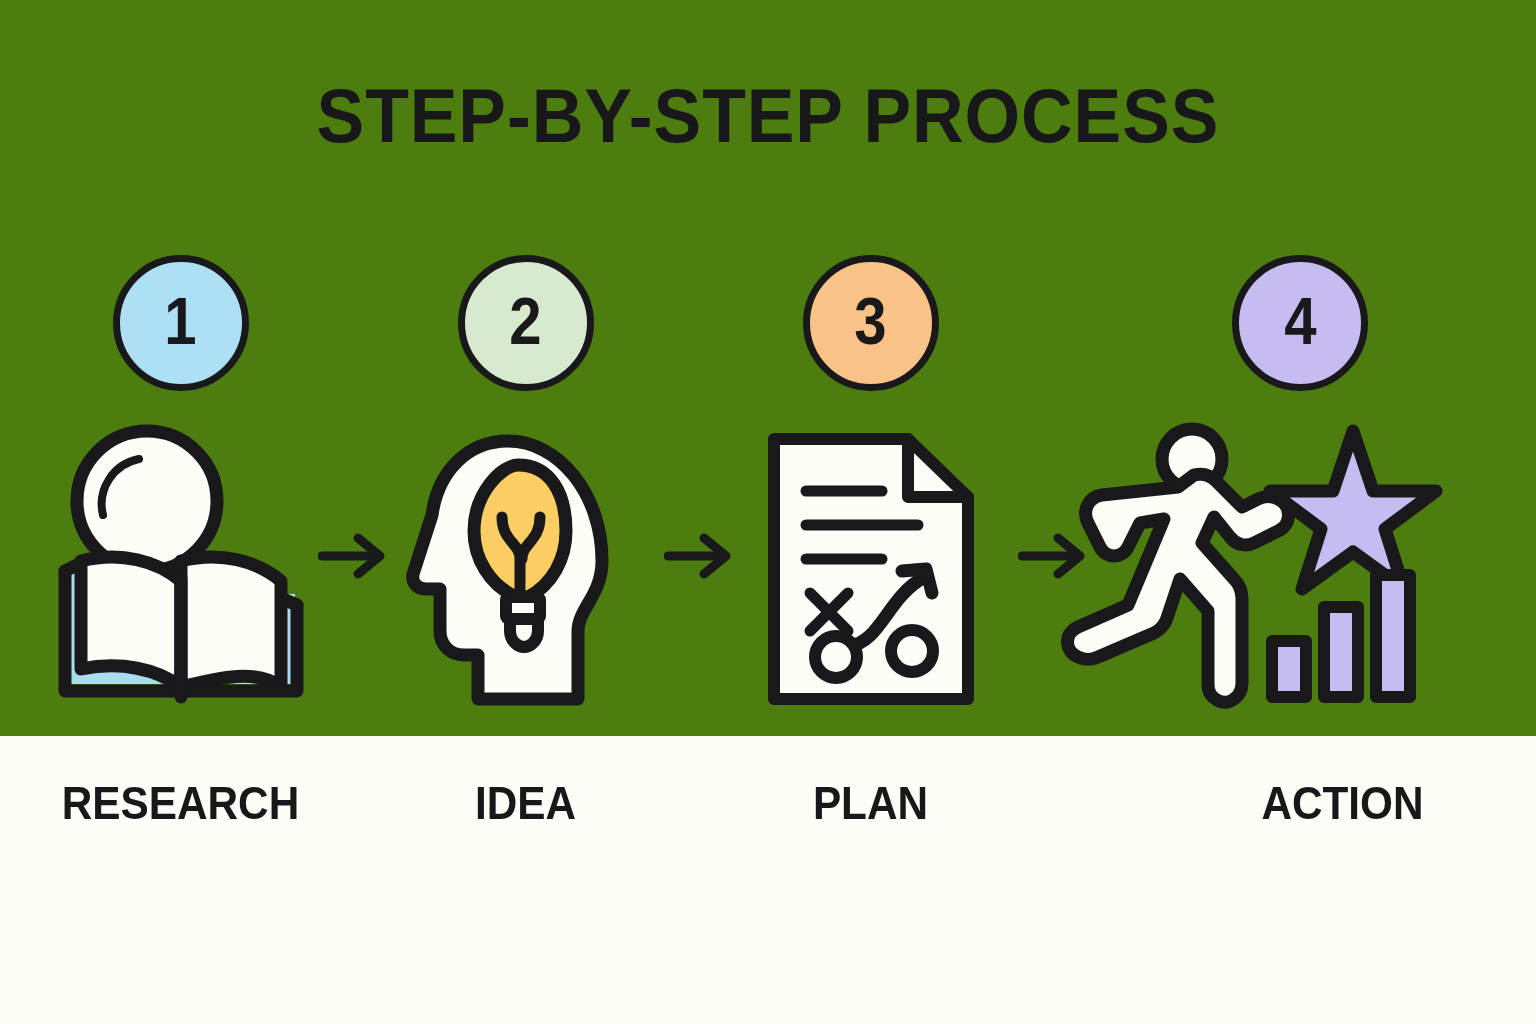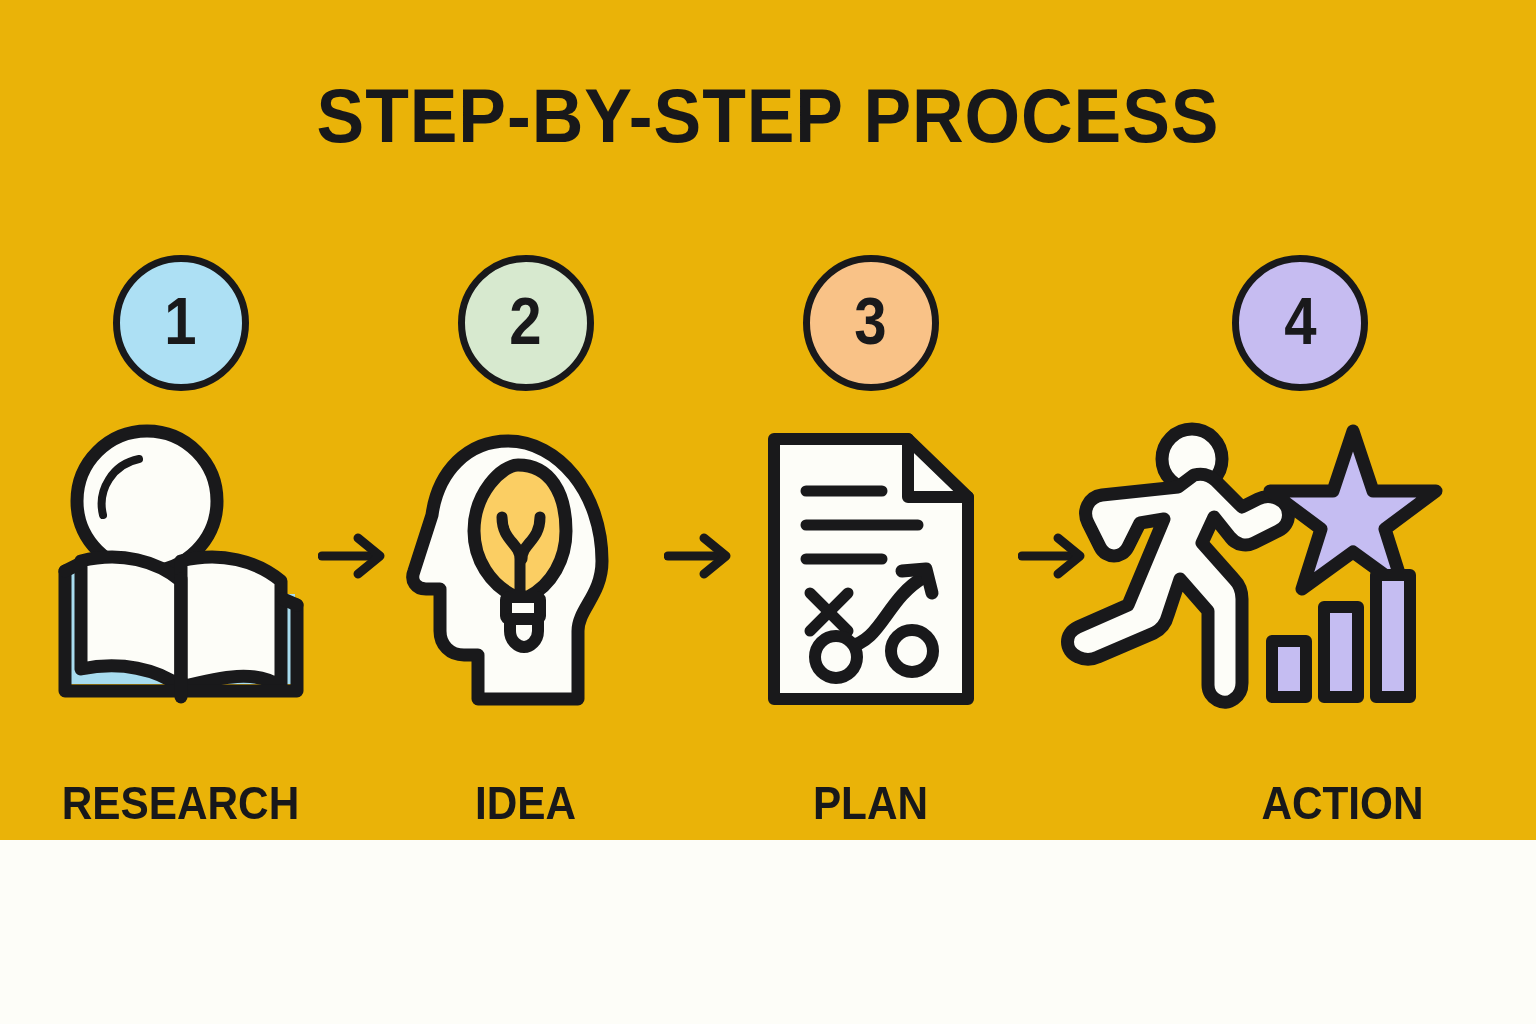--- a/index.html
+++ b/index.html
@@ -9,22 +9,22 @@
   body {
     width: 1536px;
     height: 1024px;
     background: #fdfdf8;
     font-family: "Liberation Sans", sans-serif;
     overflow: hidden;
   }
   #page {
     position: relative;
     width: 1536px;
-    height: 840px;
-    background: #eab308;
+    height: 736px;
+    background: #4d7c0f;
     text-decoration: underline;
   }
 
   
   #title {
     position: absolute;
     top: 78px;
     left: 0;
     width: 1536px;
     text-align: center;

